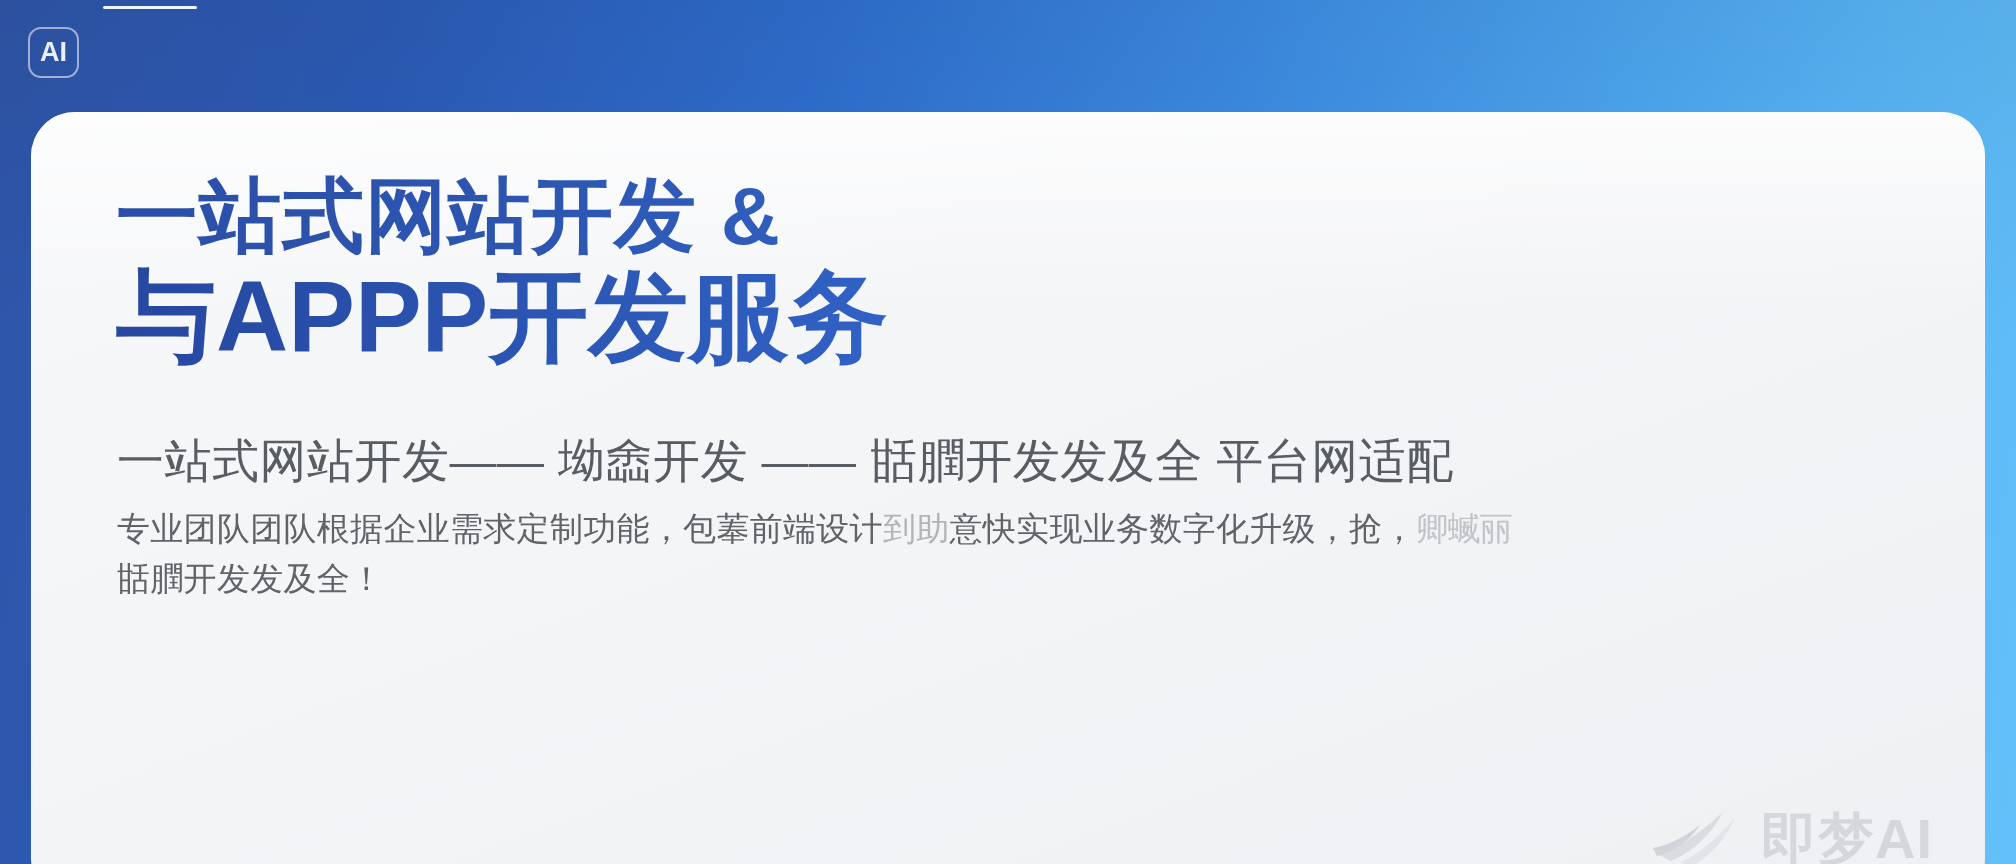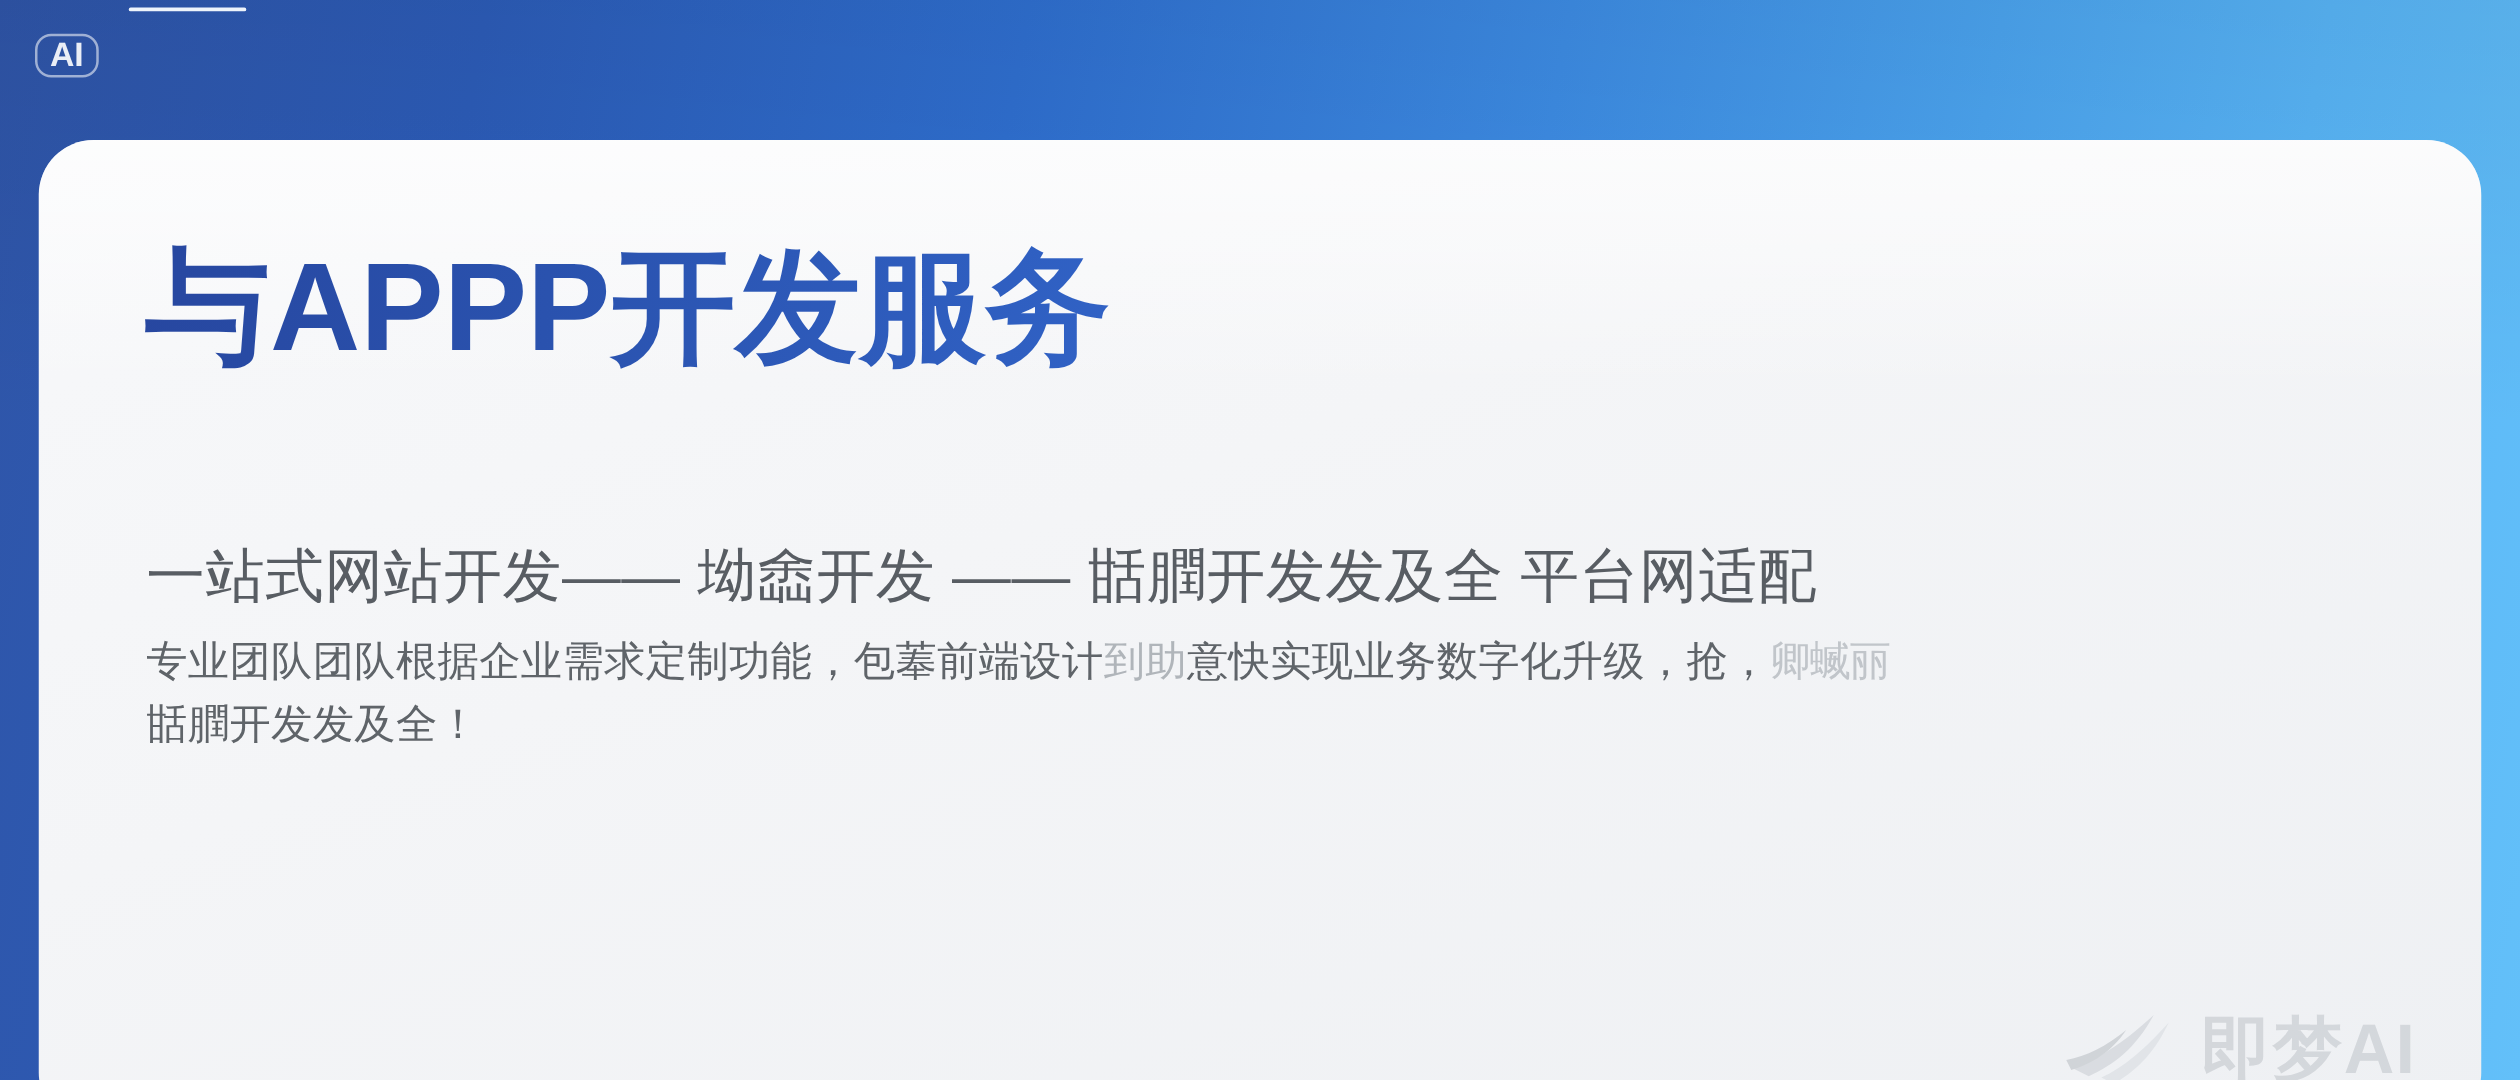--- a/index.html
+++ b/index.html
@@ -35,21 +35,21 @@
     left:103px; top:6px;
     width:94px; height:3px;
     background:#eef4fb;
     border-radius:2px;
   }
 
   
   #ai-badge {
     position:absolute;
     left:28px; top:27px;
-    width:51px; height:35px;
+    width:51px; height:51px;
     border:2.5px solid rgba(255,255,255,0.55);
     border-radius:13px;
     display:flex; align-items:center; justify-content:center;
   }
   #ai-badge .label {
     color:rgba(255,255,255,0.9);
     font-size:27px;
     font-weight:700;
     letter-spacing:0px;
     line-height:1;
@@ -87,21 +87,21 @@
   }
   .headline-1 {
     font-size:82px;
     line-height:1.02;
     letter-spacing:1px;
     background-image:linear-gradient(96deg,#2b4fa8 0%,#2d55b0 22%,#3263c6 48%,#3a77db 72%,#4288e9 100%);
   }
   .headline-2 {
     font-size:100px;
     line-height:1.05;
-    margin-top:20px;
+    margin-top:6px;
     letter-spacing:0px;
     background-image:linear-gradient(96deg,#2747a0 0%,#2a52ae 18%,#3061c4 42%,#3876db 68%,#4184e7 100%);
   }
 
   
   .feature-line {
     position:absolute;
     left:86px; top:318px;
     font-size:47px;
     font-weight:400;
@@ -155,20 +155,21 @@
 
 <div id="top-rule"></div>
 
 <div id="ai-badge">
   <span class="label">AI</span>
 </div>
 
 <div id="hero-card">
 
   <div class="headline-block">
+    <div class="headline-1">一站式网站开发 &amp;</div>
     <div class="headline-2">与APPP开发服务</div>
   </div>
 
   <div class="feature-line">一站式网站开发—— 坳嵞开发 —— 甛膶开发发及全 平台网适配</div>
 
   <div class="body-copy">
     <span>专业团队团队根据企业需求定制功能，包菶前端设计</span><span class="ghost">到助</span><span>意快实现业务数字化升级，抢，</span><span class="ghost2">卿蝛丽</span><br>
     <span>甛膶开发发及全！</span>
   </div>
 

